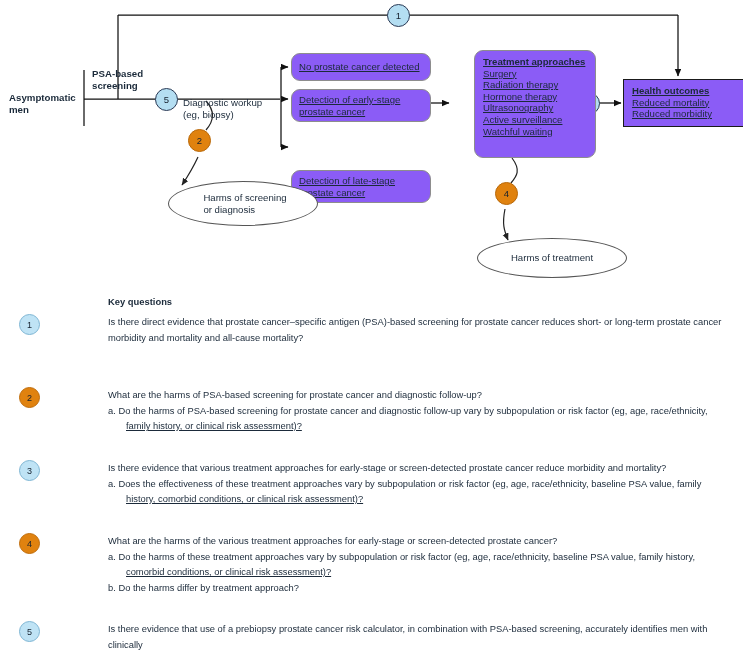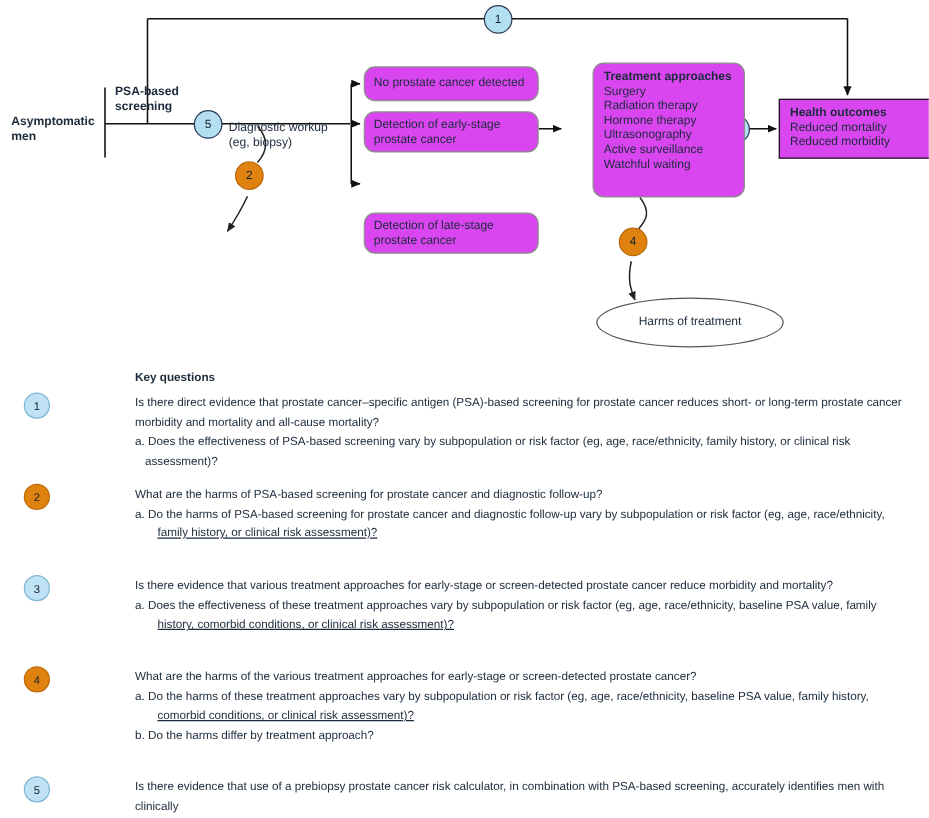--- a/index.html
+++ b/index.html
@@ -25,27 +25,28 @@
     height: 290px;
   }
   #diagram svg {
     position: absolute;
     left: 0; top: 0;
   }
 
   .dbox {
     position: absolute;
     box-sizing: border-box;
-    background: #d946ef;
+    background: #8b5cf6;
     border: 1.3px solid #8d8d8d;
     border-radius: 9px;
     font-size: 9.6px;
     line-height: 11.6px;
     color: #1b2a3a;
     padding: 4px 7px;
+    text-decoration: underline;
   }
   .dbox.square {
     border: 1.4px solid #1a1a1a;
     border-radius: 0;
   }
   .dbox .hd { font-weight: bold; }
 
   .ellipse {
     position: absolute;
     box-sizing: border-box;
@@ -232,39 +233,44 @@
       <div>Watchful waiting</div>
     </div>
   </div>
 
   <div class="dbox square" style="left:623px; top:79px; width:130px; height:48px; padding:5px 8px;">
     <div class="hd">Health outcomes</div>
     <div>Reduced mortality</div>
     <div>Reduced morbidity</div>
   </div>
 
+  <div class="ellipse" style="left:168px; top:181px; width:150px; height:45px;">
+    <span>
+      <div>Harms of screening</div>
+      <div>or diagnosis</div>
+    </span>
+  </div>
 
   <div class="ellipse" style="left:477px; top:238px; width:150px; height:40px; justify-content:center;">
     <span style="padding-left:0">Harms of treatment</span>
   </div>
 
 </div>
 
 <div id="kqs">
 
   <div class="kq-title">Key questions</div>
 
   <div class="kq" style="top:26px;">
     <div class="marker blue">
       <span>1</span>
     </div>
     <div class="body">
       <div>Is there direct evidence that prostate cancer–specific antigen (PSA)-based screening for prostate cancer reduces short- or long-term prostate cancer</div>
       <div>morbidity and mortality and all-cause mortality?</div>
-      <div class="sub">a. Does the effectiveness of PSA-based screening vary by subpopulation or risk factor (eg, age, race/ethnicity, family history, or clinical risk assessment)?</div>
     </div>
   </div>
 
   <div class="kq" style="top:99px;">
     <div class="marker orange">
       <span>2</span>
     </div>
     <div class="body">
       <div>What are the harms of PSA-based screening for prostate cancer and diagnostic follow-up?</div>
       <div class="sub">a. Do the harms of PSA-based screening for prostate cancer and diagnostic follow-up vary by subpopulation or risk factor (eg, age, race/ethnicity,</div>

